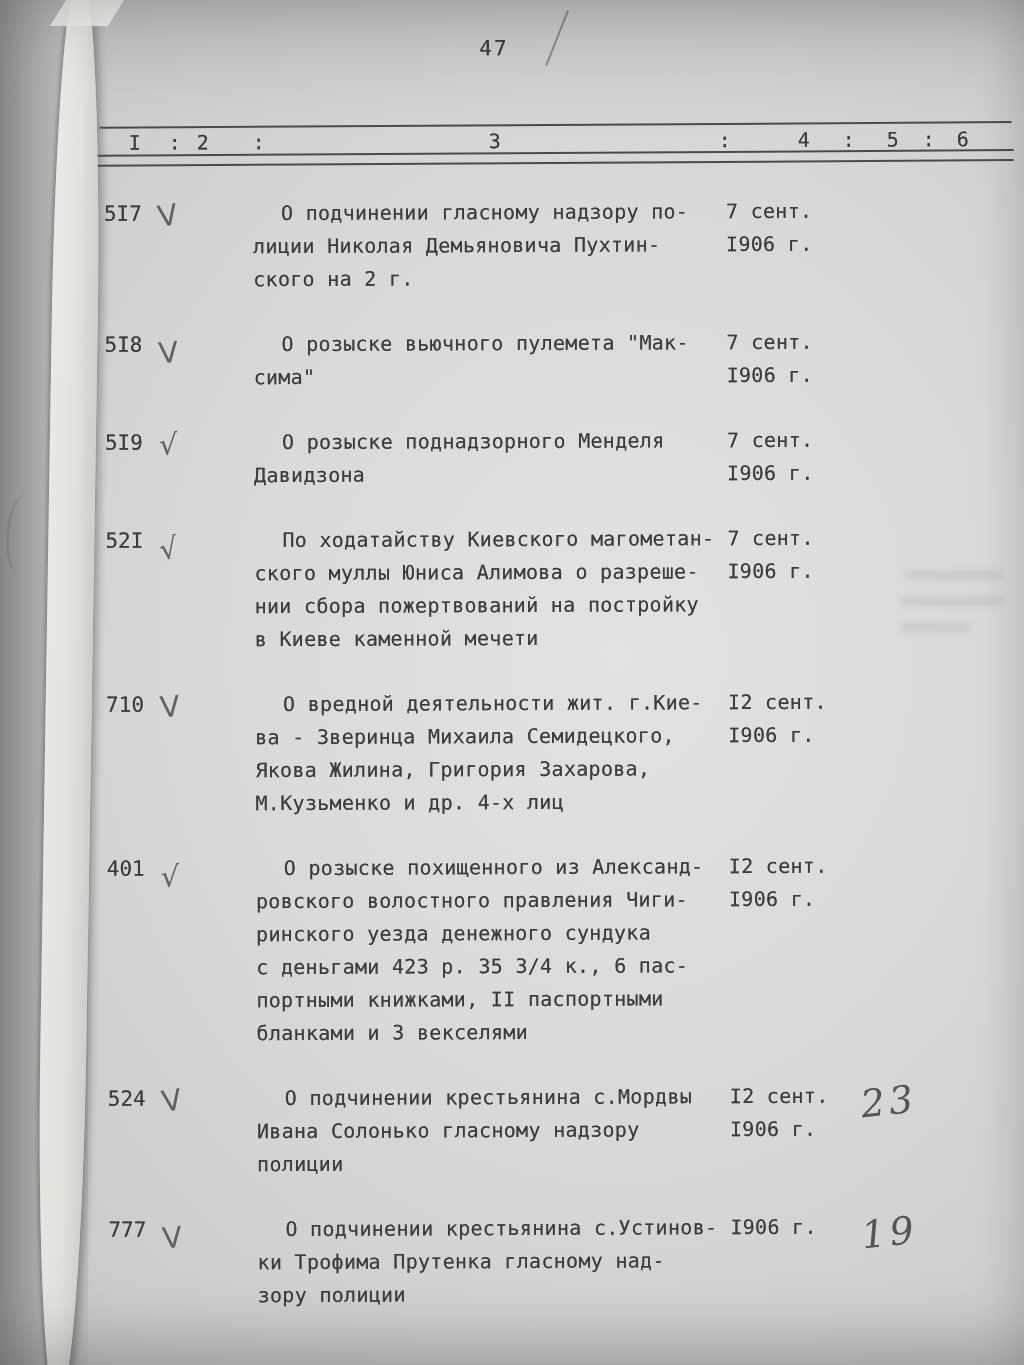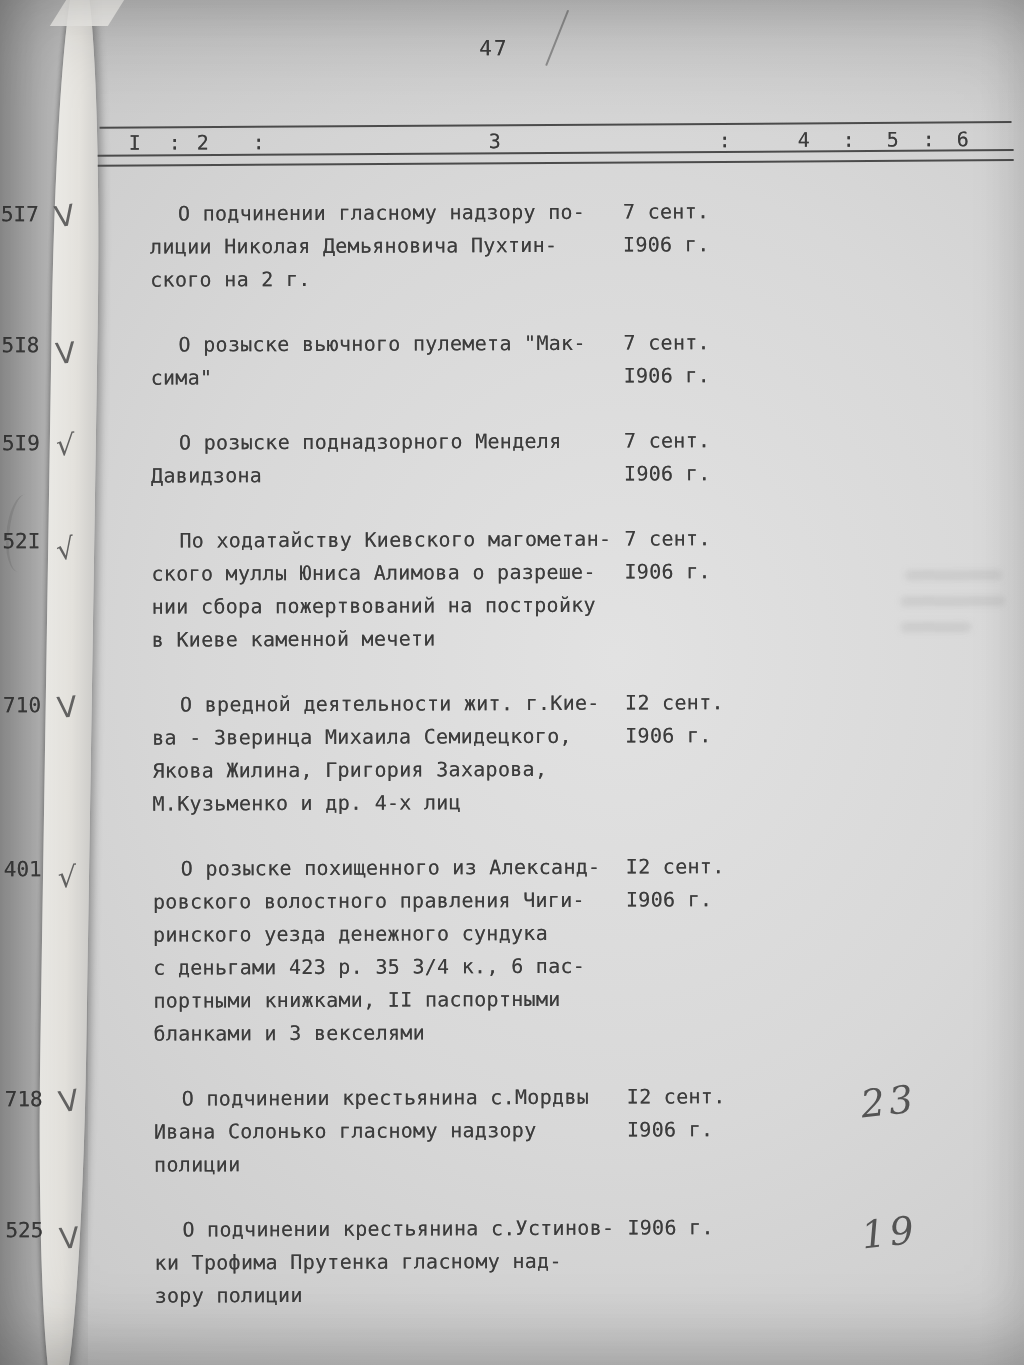--- a/index.html
+++ b/index.html
@@ -36,21 +36,21 @@
     border-top:2px solid #4b4b4b;border-bottom:2px solid #4b4b4b;transform:rotate(-0.1deg);}
   .table-row{position:absolute;left:0;top:129px;width:1024px;height:26px;font-size:20px;}
   .hcell{position:absolute;top:0;text-shadow:0 0 .6px rgba(40,40,40,.6);}
   .c0{left:128px}.c1{left:168px}.c2{left:196px}.c3{left:252px}.c4{left:488px}
   .c5{left:718px}.c6{left:797px}.c7{left:842px}.c8{left:886px}.c9{left:922px}.c10{left:956px}
 
   
   .entries{position:absolute;left:0;top:196px;width:1024px;}
   .entry{position:relative;display:flex;align-items:flex-start;margin-bottom:32px;
     font-size:20px;line-height:33px;text-shadow:0 0 .6px rgba(40,40,40,.6);}
-  .entry-number{width:48px;font-size:21px;flex:none;}
+  .entry-number{width:48px;margin-left:103px;font-size:21px;flex:none;}
   .entry-check{width:101px;flex:none;padding-left:6px;box-sizing:border-box;}
   .check{display:inline-block;font-family:"DejaVu Sans",sans-serif;font-size:29px;
     color:#4e4e4e;transform:rotate(-7deg);text-shadow:none;opacity:.85;}
   .entry-desc{width:473px;flex:none;letter-spacing:.3px;}
   .entry-desc .line:first-child{text-indent:28px;}
   .entry-dates{width:160px;flex:none;letter-spacing:.3px;}
   .entry-note{position:absolute;left:856px;top:6px;
     font-family:"DejaVu Serif","Liberation Serif",serif;font-style:italic;
     font-size:38px;color:#474747;letter-spacing:4px;transform:rotate(-6deg);
     text-shadow:none;opacity:.9;}
@@ -175,35 +175,35 @@
             <div class="line">с деньгами 423 р. 35 3/4 к., 6 пас-</div>
             <div class="line">портными книжками, II паспортными</div>
             <div class="line">бланками и 3 векселями</div>
           </div>
           <div class="entry-dates">
             <div class="line">I2 сент.</div>
             <div class="line">I906 г.</div>
           </div>
         </div>
         <div class="entry">
-          <div class="entry-number">718</div>
+          <div class="entry-number">524</div>
           <div class="entry-check"><span class="check" style="transform: rotate(-9deg); margin-top: 2px;">V</span></div>
           <div class="entry-desc">
             <div class="line">О подчинении крестьянина с.Мордвы</div>
             <div class="line">Ивана Солонько гласному надзору</div>
             <div class="line">полиции</div>
           </div>
           <div class="entry-dates">
             <div class="line">I2 сент.</div>
             <div class="line">I906 г.</div>
           </div>
           <div class="entry-note">23</div>
         </div>
         <div class="entry">
-          <div class="entry-number">525</div>
+          <div class="entry-number">777</div>
           <div class="entry-check"><span class="check" style="transform: rotate(-5deg); margin-top: 8px;">V</span></div>
           <div class="entry-desc">
             <div class="line">О подчинении крестьянина с.Устинов-</div>
             <div class="line">ки Трофима Прутенка гласному над-</div>
             <div class="line">зору полиции</div>
           </div>
           <div class="entry-dates">
             <div class="line">I906 г.</div>
           </div>
           <div class="entry-note">19</div>

